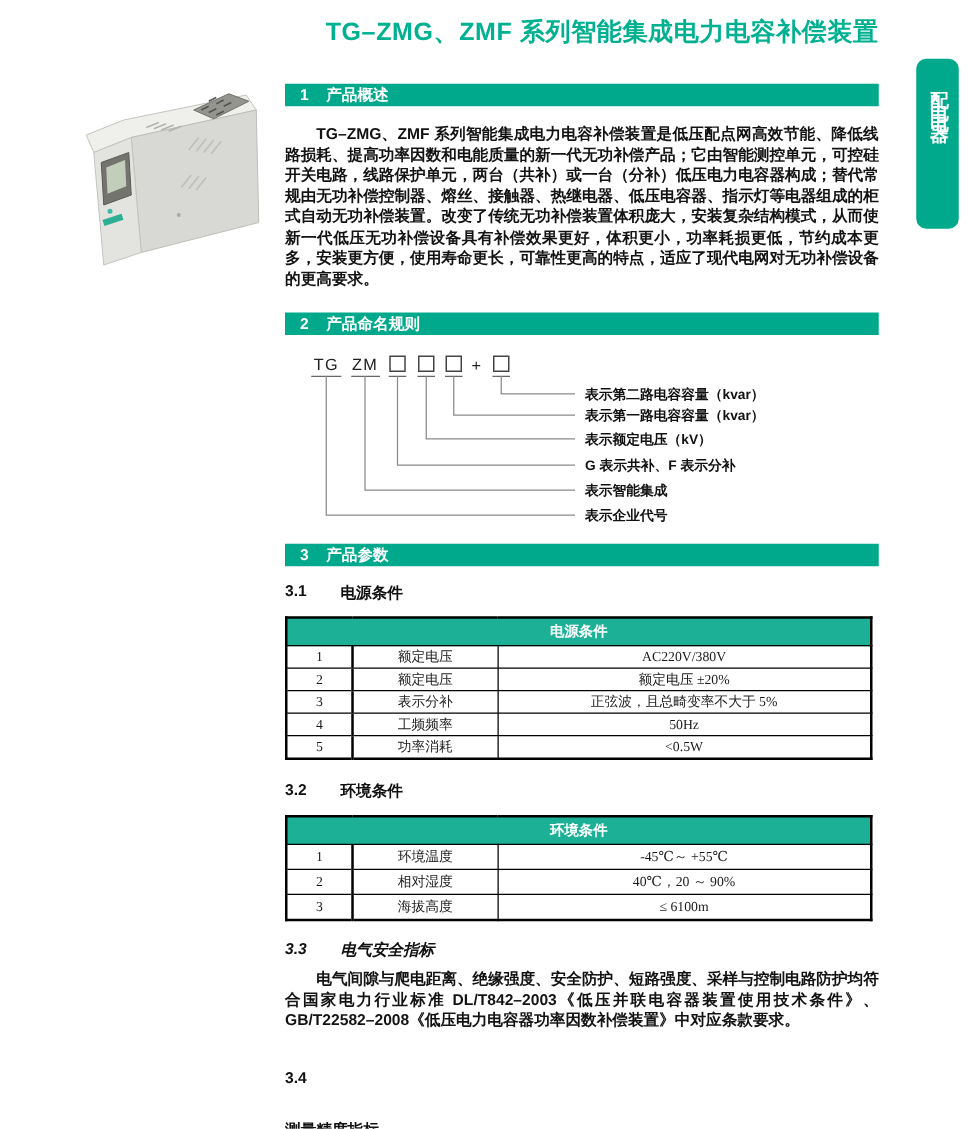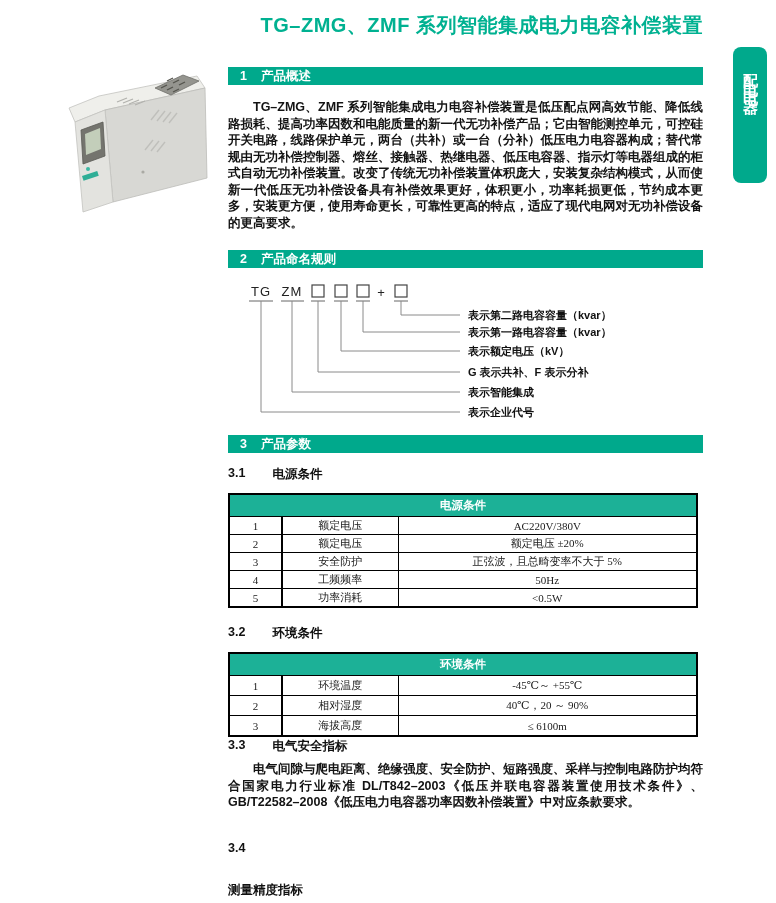--- a/index.html
+++ b/index.html
@@ -36,21 +36,21 @@
   .para{
     margin:14px 0 0 0;font-size:12.5px;line-height:16.5px;
     text-indent:2em;font-weight:700;color:#131313;text-align:justify;
   }
   .diagram{display:block;margin-top:12px;}
   .subhead{
     margin:13px 0 0 0;font-size:12.5px;font-weight:bold;color:#111;
     display:flex;gap:27px;
   }
   .subhead-32{margin-top:17px;}
-  .subhead-33{margin-top:1px;}
+  .subhead-33{margin-top:15px;font-style:italic;}
   .subhead-34{margin-top:30px;flex-direction:column;}
   .para-33{margin-top:6px;}
   
   table.spec{
     border-collapse:collapse;width:470px;margin-top:10px;
     font-family:"Liberation Serif","DejaVu Serif",serif;font-size:11px;
     border:2px solid #000;table-layout:fixed;
   }
   table.spec th.tbl-title{
     background:#1cb197;color:#fff;
@@ -197,21 +197,21 @@
       <td>额定电压</td>
       <td>AC220V/380V</td>
     </tr>
     <tr>
       <td class="c-idx">2</td>
       <td>额定电压</td>
       <td>额定电压 ±20%</td>
     </tr>
     <tr>
       <td class="c-idx">3</td>
-      <td>安全防护</td>
+      <td>表示分补</td>
       <td>正弦波，且总畸变率不大于 5%</td>
     </tr>
     <tr>
       <td class="c-idx">4</td>
       <td>工频频率</td>
       <td>50Hz</td>
     </tr>
     <tr>
       <td class="c-idx">5</td>
       <td>功率消耗</td>

